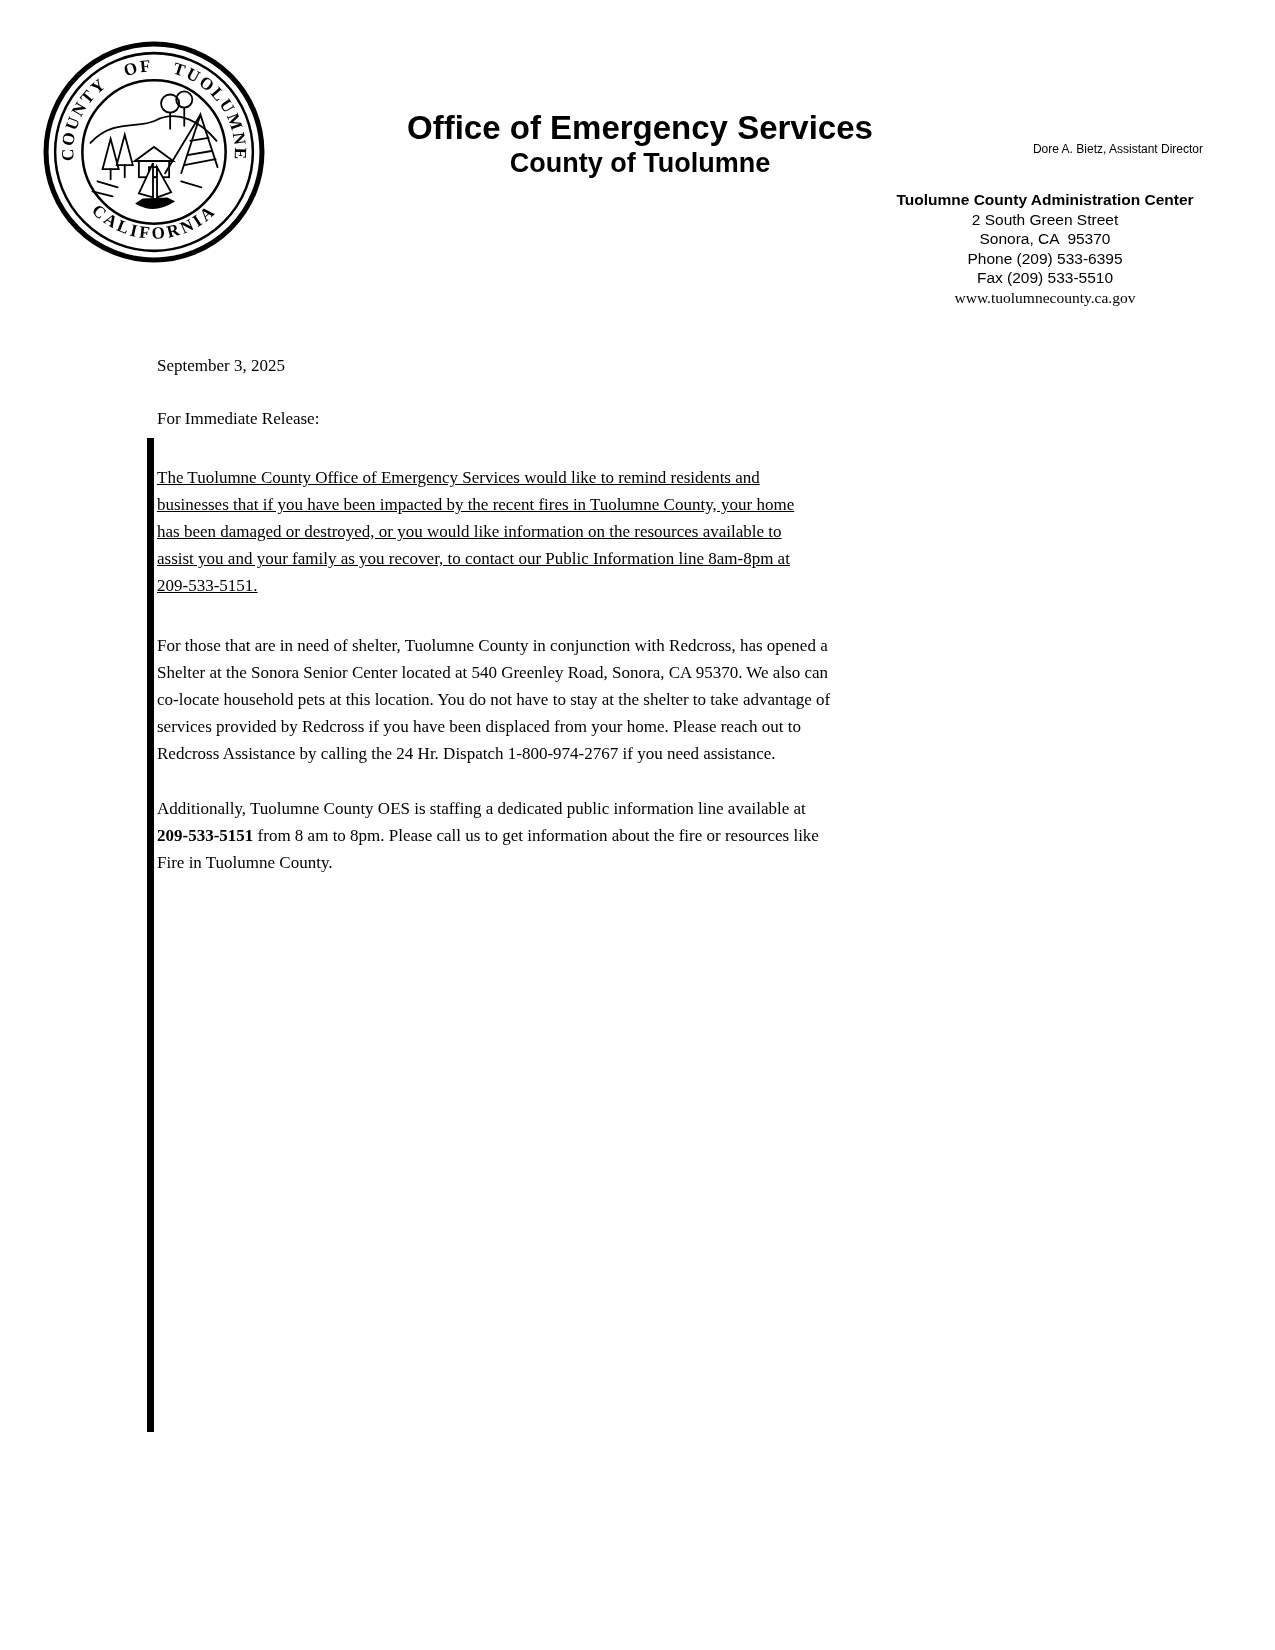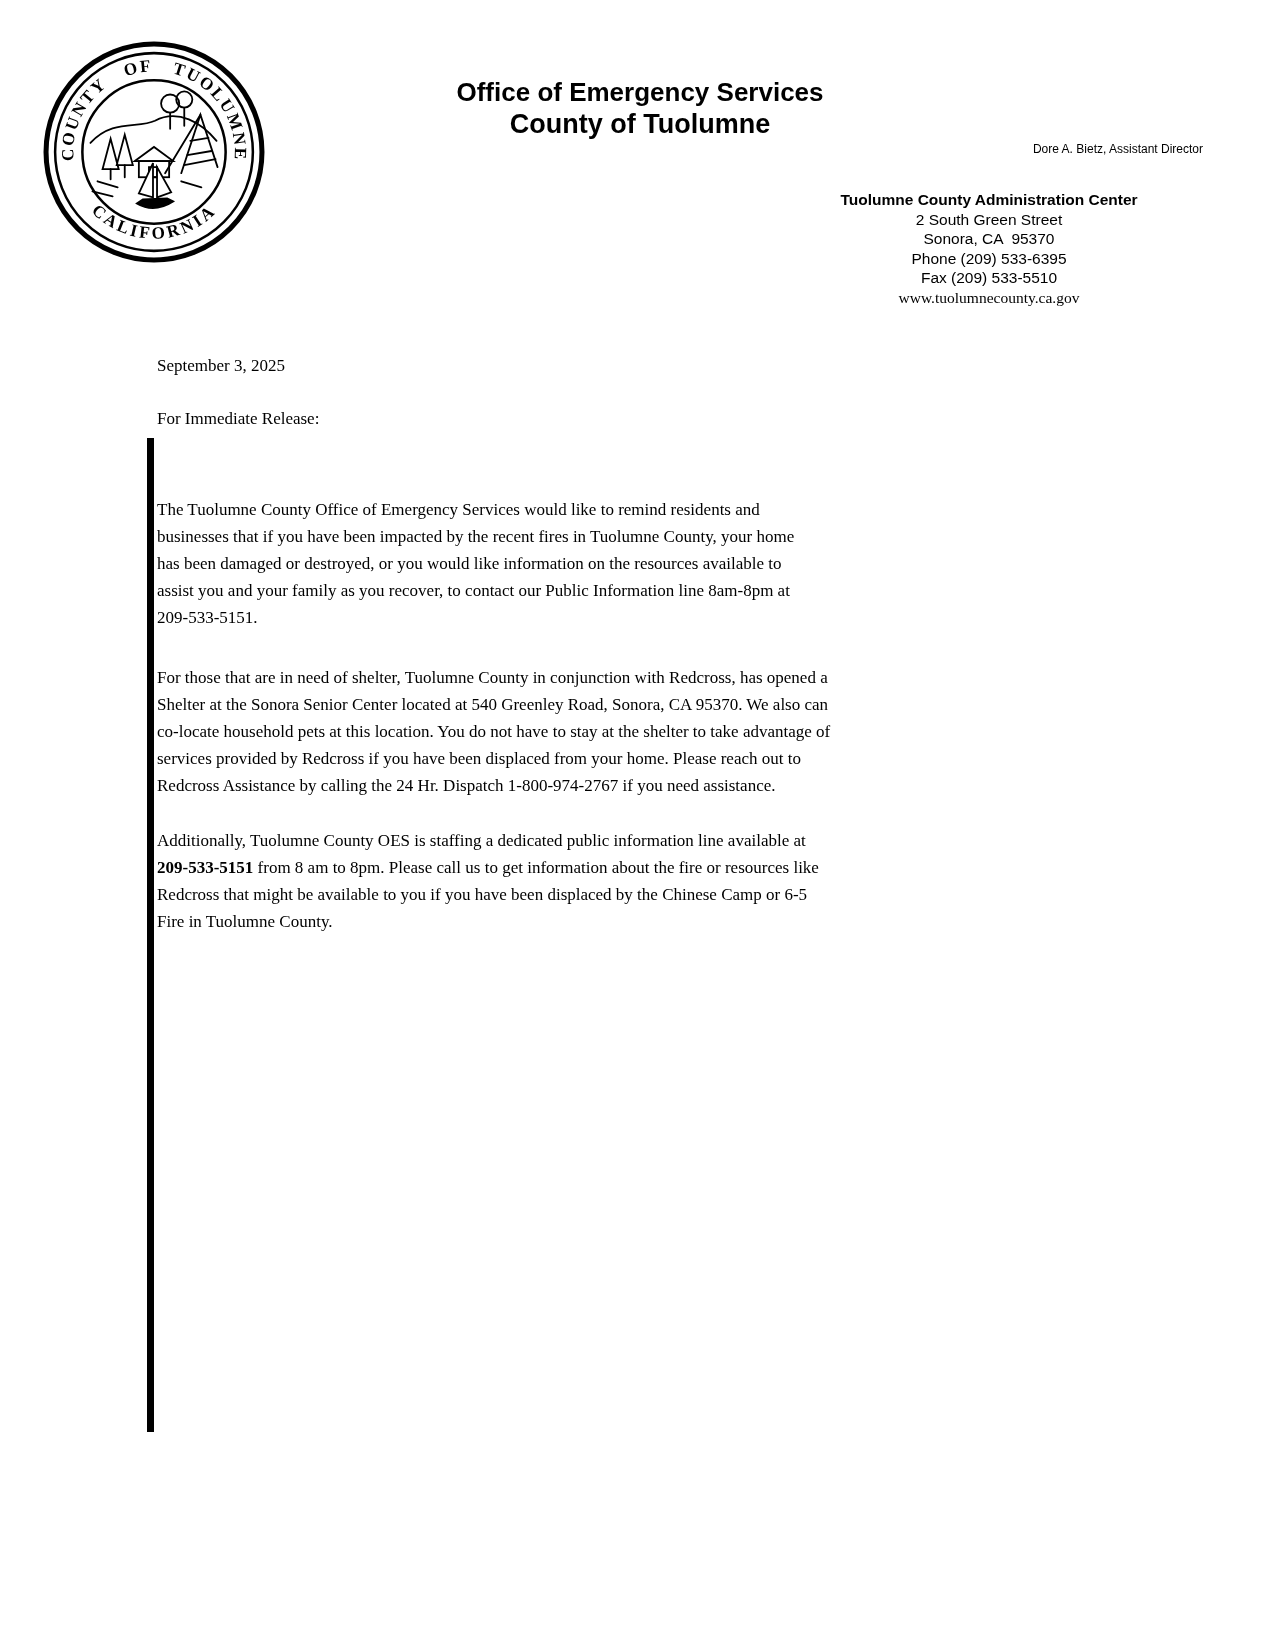--- a/index.html
+++ b/index.html
@@ -14,46 +14,46 @@
   
   .letterhead{position:absolute;left:0;top:0;width:1275px;height:330px;}
   .seal{position:absolute;left:42px;top:40px;width:224px;height:224px;}
   .title-block{
     position:absolute;left:340px;top:78px;width:600px;
     text-align:center;
     font-family:"Liberation Sans", sans-serif;
     font-weight:bold;
     line-height:1.1;
   }
-  .title-main{font-size:26px;}
+  .title-main{font-size:33px;margin-top:32px;}
   .title-sub{font-size:27px;margin-top:3px;}
   .director-line{
     position:absolute;right:72px;top:142px;
     font-family:"Liberation Sans", sans-serif;
     font-size:12px;
     white-space:pre;
   }
   .address-block{
-    position:absolute;left:827px;top:190px;width:324px;
+    position:absolute;left:883px;top:190px;width:324px;
     text-align:center;
     font-family:"Liberation Sans", sans-serif;
     font-size:15.5px;
     line-height:19.5px;
   }
   .address-block .addr-line{white-space:pre;}
   .addr-name{font-weight:bold;}
   .addr-web{font-family:"Liberation Serif", serif;font-size:15.5px;}
   
   .body-col{
     position:absolute;left:157px;top:352px;width:995px;
     font-size:17px;line-height:27px;
   }
   .body-line{white-space:pre;}
   .release{margin-top:26px;}
-  .para-1{margin-top:64px;}
+  .para-1{margin-top:32px;text-decoration:underline;}
   .para-2{margin-top:33px;font-family:Liberation Serif, serif;}
   .para-3{margin-top:28px;}
   .bold{font-weight:bold;}
   .revision-bar{
     position:absolute;left:147px;top:438px;width:7px;height:994px;
     background:#000;
   }
   svg text{font-family:"Liberation Serif", serif;font-weight:bold;}
 </style>
 </head>
@@ -132,16 +132,15 @@
     <div class="body-line">For those that are in need of shelter, Tuolumne County in conjunction with Redcross, has opened a</div>
     <div class="body-line">Shelter at the Sonora Senior Center located at 540 Greenley Road, Sonora, CA 95370. We also can</div>
     <div class="body-line">co-locate household pets at this location. You do not have to stay at the shelter to take advantage of</div>
     <div class="body-line">services provided by Redcross if you have been displaced from your home. Please reach out to</div>
     <div class="body-line">Redcross Assistance by calling the 24 Hr. Dispatch 1-800-974-2767 if you need assistance.</div>
   </div>
 
   <div class="para-3">
     <div class="body-line">Additionally, Tuolumne County OES is staffing a dedicated public information line available at</div>
     <div class="body-line"><span class="bold">209-533-5151</span><span> from 8 am to 8pm. Please call us to get information about the fire or resources like</span></div>
-    <div class="body-line">Redcross that might be available to you if you have been displaced by the Chinese Camp or 6-5</div>
     <div class="body-line">Fire in Tuolumne County.</div>
   </div>
 </div>
 
 </body></html>

